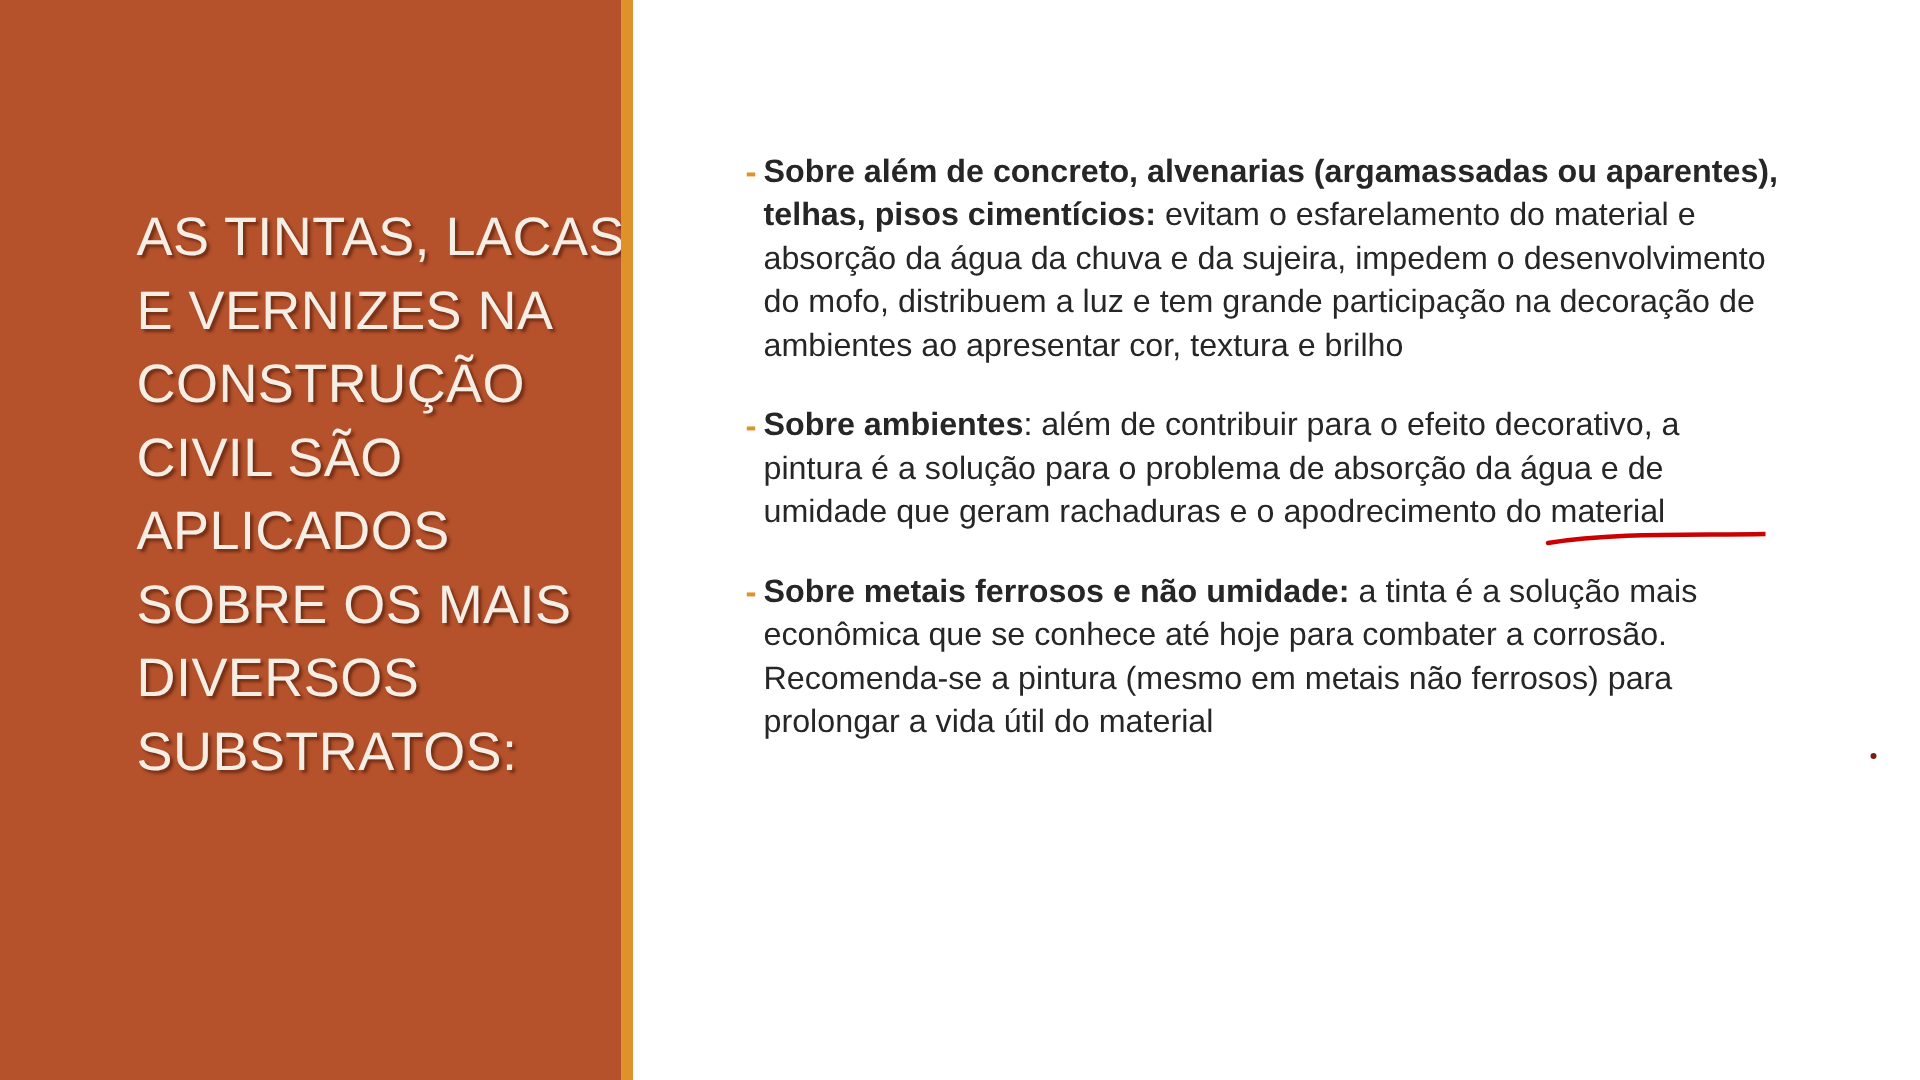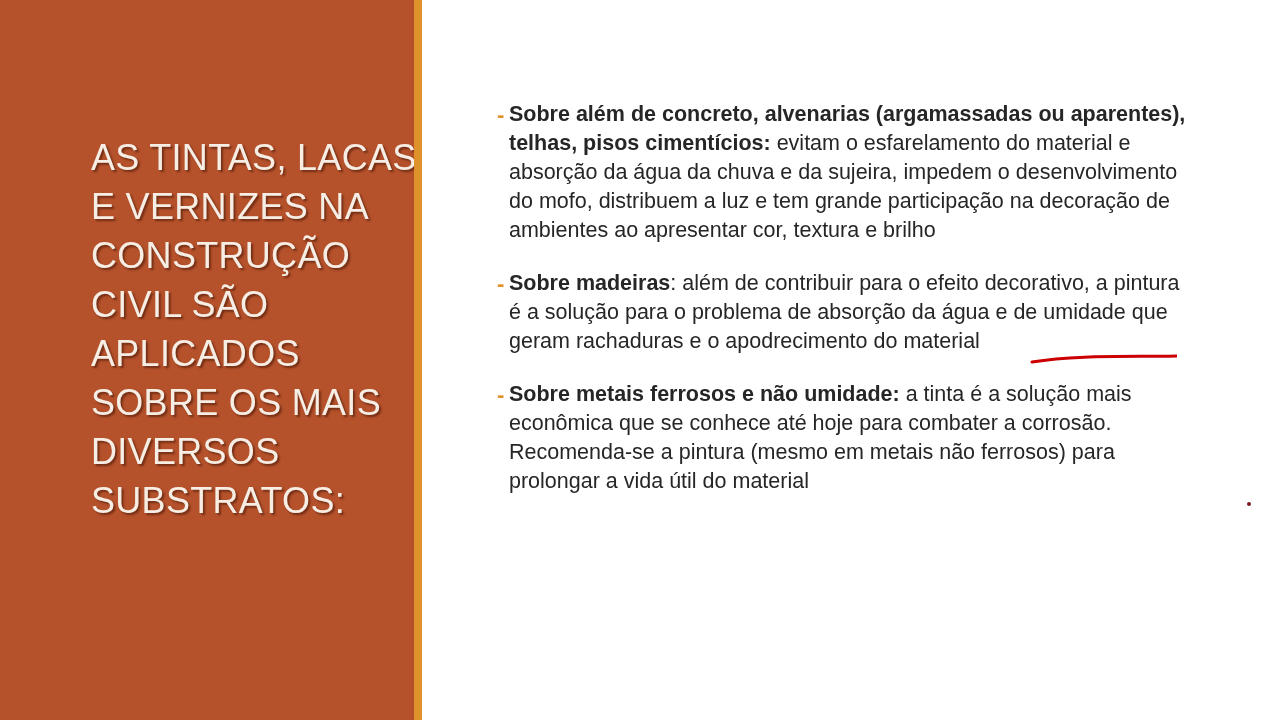--- a/index.html
+++ b/index.html
@@ -100,21 +100,21 @@
 
   <div class="content-panel">
 
     <div class="bullet-block">
       <span class="dash">-</span>
       <div class="btext"><b>Sobre além de concreto, alvenarias (argamassadas ou aparentes), telhas, pisos cimentícios:</b><span> evitam o esfarelamento do material e absorção da água da chuva e da sujeira, impedem o desenvolvimento do mofo, distribuem a luz e tem grande participação na decoração de ambientes ao apresentar cor, textura e brilho</span></div>
     </div>
 
     <div class="bullet-block">
       <span class="dash">-</span>
-      <div class="btext"><b>Sobre madeiras</b><span>: além de contribuir para o efeito decorativo, a pintura é a solução para o problema de absorção da água e de umidade que geram rachaduras e o apodrecimento do material</span></div>
+      <div class="btext"><b>Sobre ambientes</b><span>: além de contribuir para o efeito decorativo, a pintura é a solução para o problema de absorção da água e de umidade que geram rachaduras e o apodrecimento do material</span></div>
     </div>
 
     <div class="bullet-block">
       <span class="dash">-</span>
       <div class="btext"><b>Sobre metais ferrosos e não umidade:</b><span> a tinta é a solução mais econômica que se conhece até hoje para combater a corrosão. Recomenda-se a pintura (mesmo em metais não ferrosos) para prolongar a vida útil do material</span></div>
     </div>
 
     <svg class="underline-svg" style="left:-75px; top:-100px;" width="830" height="720" viewBox="0 0 830 720">
       <path d="M965 361 C 1010 357, 1080 360, 1150 357" transform="translate(-75,-100)" stroke="#cc0000" stroke-width="2.6" fill="none" stroke-linecap="round"></path>
     </svg>

